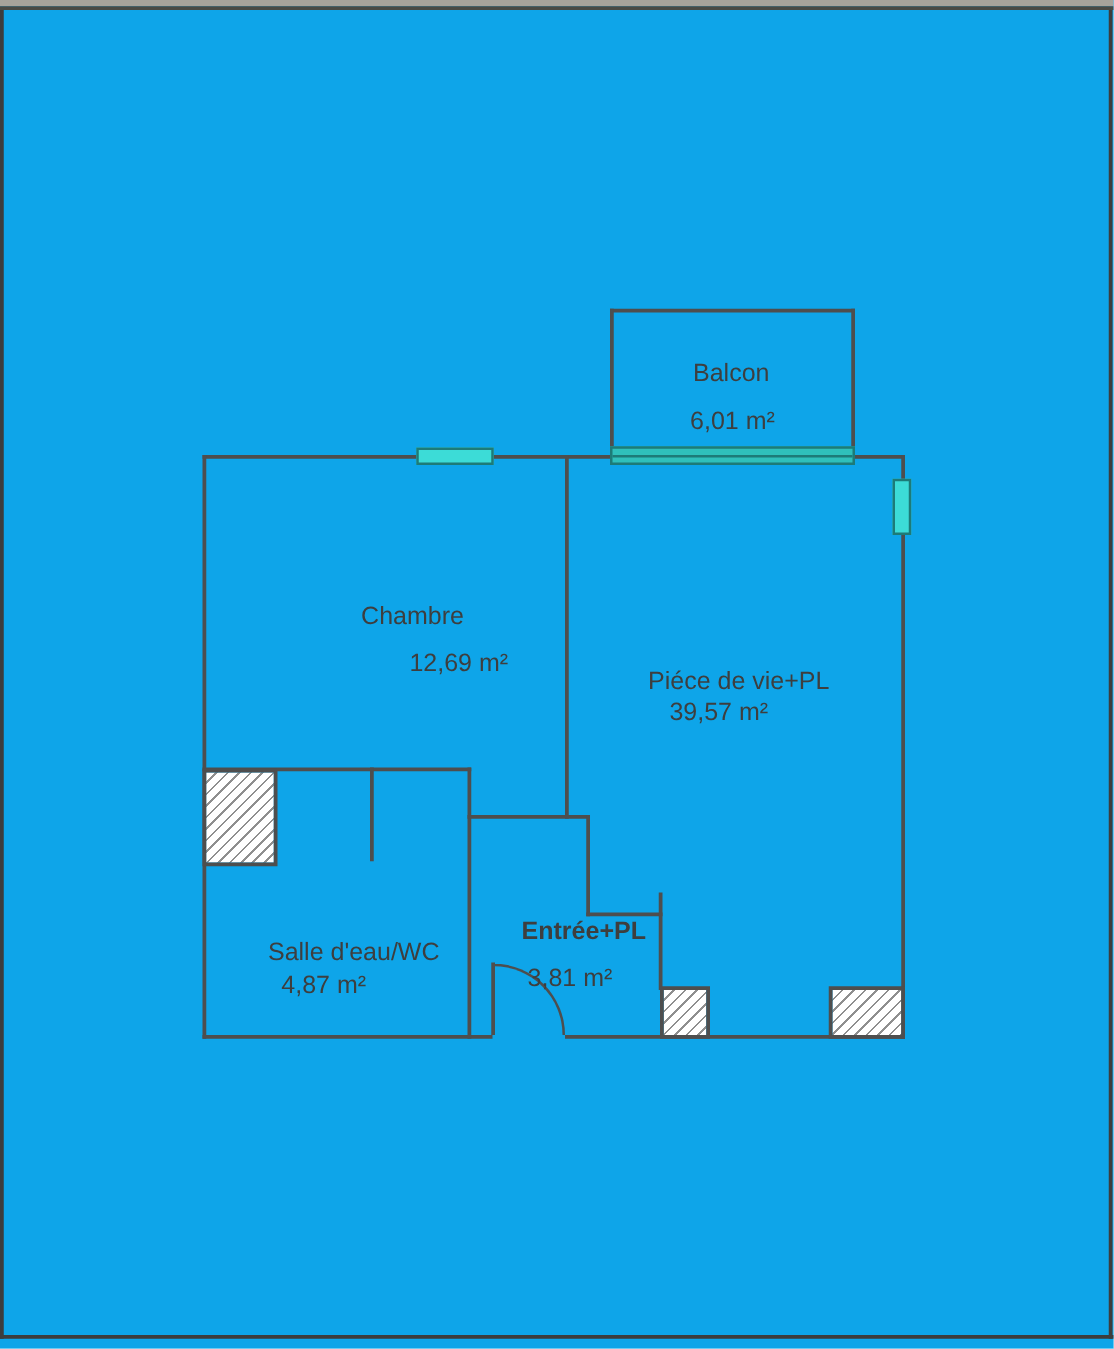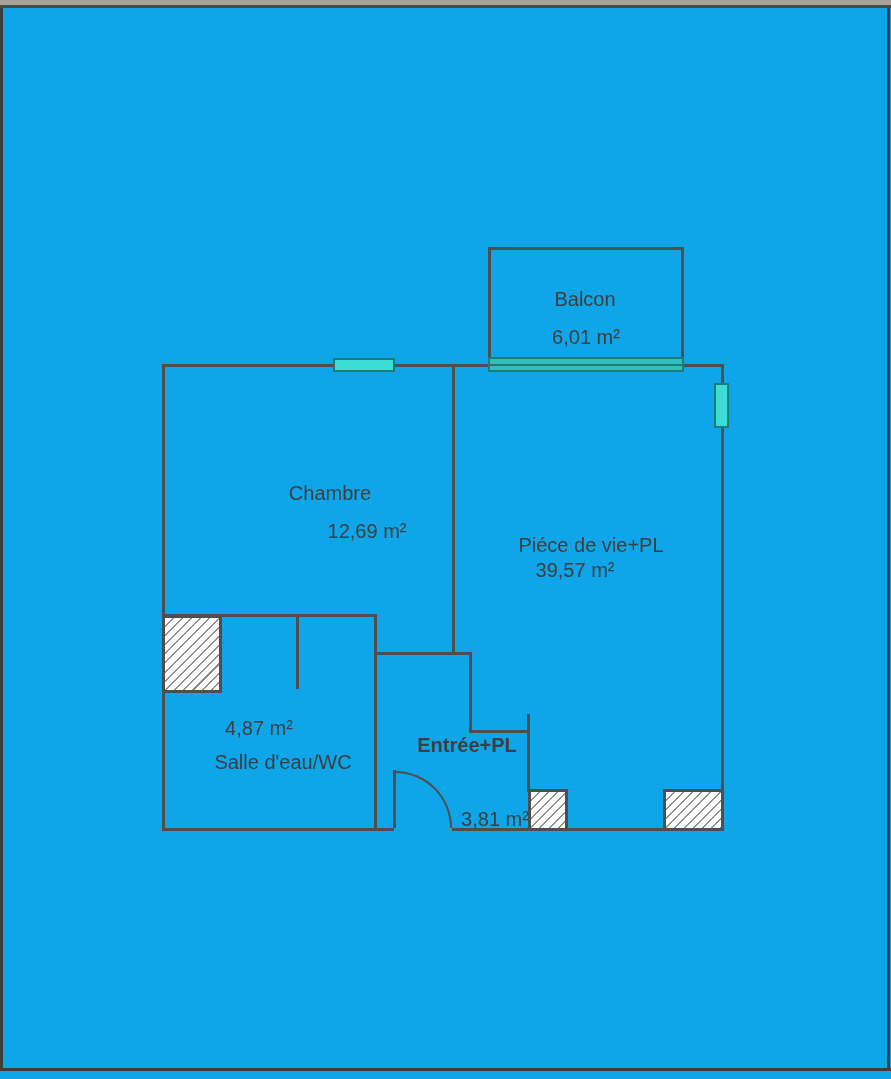--- a/index.html
+++ b/index.html
@@ -90,19 +90,19 @@
     <div class="room-label" style="left:585px;top:299px;">Balcon</div>
     <div class="room-label" style="left:586px;top:337px;">6,01 m²</div>
 
     <div class="room-label" style="left:306px;top:493px;margin-left:24px;">Chambre</div>
     <div class="room-label" style="left:319px;top:531px;margin-left:48px;">12,69 m²</div>
 
     <div class="room-label" style="left:591px;top:545px;">Piéce de vie+PL</div>
     <div class="room-label" style="left:575px;top:570px;">39,57 m²</div>
 
     <div class="room-label" style="left:283px;top:762px;">Salle d'eau/WC</div>
-    <div class="room-label" style="left:259px;top:728px;text-align:center;">4,87 m²</div>
+    <div class="room-label" style="left:259px;top:788px;text-align:center;">4,87 m²</div>
 
     <div class="room-label" style="left:467px;top:745px;font-weight:bold;">Entrée+PL</div>
-    <div class="room-label" style="left:495px;top:783px;margin-top:36px;">3,81 m²</div>
+    <div class="room-label" style="left:456px;top:783px;">3,81 m²</div>
 
   </div>
 </div>
 
 </body></html>

